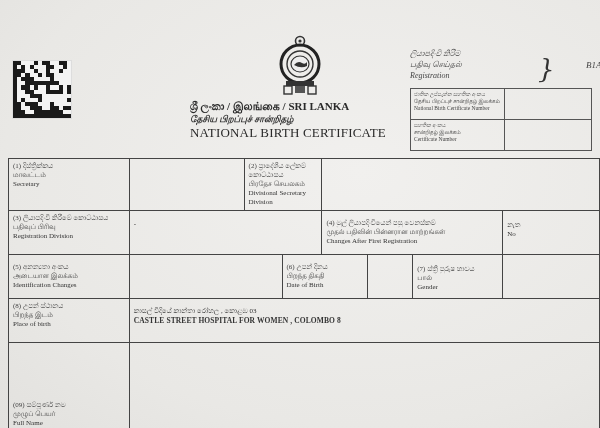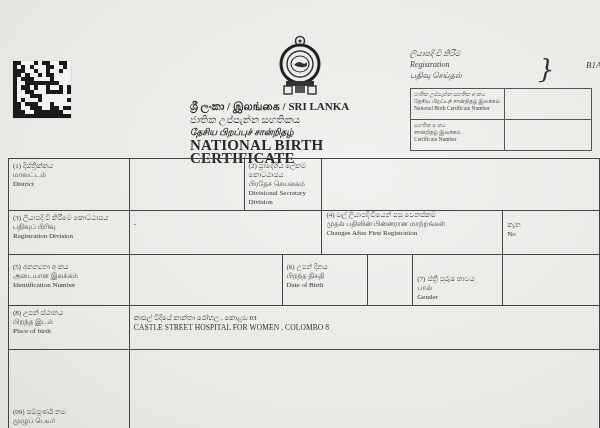--- a/index.html
+++ b/index.html
@@ -25,21 +25,21 @@
   .emblem {
     position:absolute; left:274px; top:34px; width:52px; height:62px;
   }
   .header-lines {
     position:absolute; left:190px; top:100px; width:220px; 
   }
   .header-lines div { line-height:13px; }
   .h-sl { font-size:11px; font-weight:bold; }
   .h-si { font-size:10px; color:#333; }
   .h-ta { font-size:9px; color:#333; font-weight:bold;font-style:italic; }
-  .h-en { font-size:15px; font-weight:bold; letter-spacing:0.2px; }
+  .h-en { font-size:13px; font-weight:normal; letter-spacing:0.2px; }
 
   .reg-block { position:absolute; left:410px; top:48px; width:180px;font-style:italic; }
   .reg-lines div { font-size:8px; line-height:11px; color:#444; }
   .reg-brace { position:absolute; left:128px; top:6px; font-size:26px; font-family:"DejaVu Serif", serif; color:#333; }
   .reg-code { position:absolute; left:176px; top:12px; font-size:9px; color:#444; white-space:nowrap; }
   .reg-table {
     position:absolute; left:410px; top:88px; width:182px; border-collapse:collapse;
   }
   .reg-table td {
     border:1px solid #555; font-size:5.5px; line-height:7px; padding:2px 3px; height:26px; vertical-align:top; color:#444;
@@ -49,21 +49,21 @@
   .main-table {
     position:absolute; left:8px; top:158px; width:592px; border-collapse:collapse;
   }
   .main-table td {
     border:1.2px solid #444; vertical-align:top; padding:3px 4px;
     font-size:7px; line-height:9px; color:#333;
   }
   .lbl .si { color:#444; }
   .lbl .en { color:#333; }
   .val { font-size:8px; line-height:11px; color:#2a2a2a; }
-  .val .en { font-weight:normal; font-size:7.5px; letter-spacing:0.1px; }
+  .val .en { font-weight:bold; font-size:7.5px; letter-spacing:0.1px; }
 </style>
 </head>
 <body>
 
 <div class="paper">
 
   <div class="qr" id="qr">
       <span class="d"></span>
       <span class="d"></span>
       <span></span>
@@ -270,30 +270,29 @@
     <ellipse cx="26" cy="30" rx="9" ry="8" fill="#eee" stroke="#333" stroke-width="1.2"></ellipse>
     <path d="M20 31 q4 -5 8 -2 q3 2 5 -1 l0 4 q-6 3 -13 -1z" fill="#333"></path>
     <rect x="12" y="47" width="28" height="5" fill="#333"></rect>
     <rect x="10" y="52" width="8" height="8" fill="none" stroke="#333" stroke-width="1.4"></rect>
     <rect x="34" y="52" width="8" height="8" fill="none" stroke="#333" stroke-width="1.4"></rect>
     <rect x="21" y="52" width="10" height="7" fill="#555"></rect>
   </svg>
 
   <div class="header-lines">
     <div class="h-sl">ශ්‍රී ලංකා / இலங்கை / SRI LANKA</div>
-    <div class="h-si">ජාතික උප්පැන්න සහතිකය</div>
     <div class="h-ta">தேசிய பிறப்புச் சான்றிதழ்</div>
     <div class="h-en">NATIONAL BIRTH CERTIFICATE</div>
   </div>
 
   <div class="reg-block">
     <div class="reg-lines">
       <div>ලියාපදිංචි කිරීම</div>
+      <div>பதிவு செய்தல்</div>
       <div>Registration</div>
-      <div>பதிவு செய்தல்</div>
     </div>
     <div class="reg-brace">}</div>
     <div class="reg-code">B1A</div>
   </div>
 
   <table class="reg-table">
     <tbody>
         <tr>
       <td>
         <div>ජාතික උප්පැන්න සහතික අංකය</div>
@@ -323,63 +322,63 @@
         <col style="width:45px">
         <col style="width:90px">
         <col style="width:97px">
     </colgroup>
 
     <tbody>
         <tr style="height:48px">
       <td class="lbl">
         <div class="si"><span>(1)</span> <span>දිස්ත්‍රික්කය</span></div>
         <div class="si">மாவட்டம்</div>
-        <div class="en">District</div>
+        <div class="en">Secretary</div>
       </td>
       <td></td>
       <td class="lbl" colspan="2">
         <div class="si"><span>(2)</span> <span>ප්‍රාදේශීය ලේකම් කොට්ඨාසය</span></div>
         <div class="si">பிரதேச செயலகம்</div>
         <div class="en">Divisional Secretary Division</div>
       </td>
       <td colspan="4"></td>
     </tr>
 
     <tr style="height:44px">
       <td class="lbl">
         <div class="si"><span>(3)</span> <span>ලියාපදිංචි කිරීමේ කොට්ඨාසය</span></div>
         <div class="si">பதிவுப் பிரிவு</div>
         <div class="en">Registration Division</div>
       </td>
       <td colspan="3" class="val" style="padding-top:9px">-</td>
-      <td colspan="3" class="lbl" style="padding-top:0">
+      <td colspan="3" class="lbl" style="padding-top:8px">
         <div class="si"><span>(4)</span> <span>මුල් ලියාපදිංචියෙන් පසු වෙනස්කම්</span></div>
         <div class="si">முதல் பதிவின் பின்னரான மாற்றங்கள்</div>
         <div class="en">Changes After First Registration</div>
       </td>
       <td style="padding-top:10px">
         <div>නැත</div>
         <div>No</div>
       </td>
     </tr>
 
     <tr style="height:44px">
       <td class="lbl" style="padding-top:8px">
         <div class="si"><span>(5)</span> <span>අනන්‍යතා අංකය</span></div>
         <div class="si">அடையாள இலக்கம்</div>
-        <div class="en">Identification Number</div>
+        <div class="en">Identification Changes</div>
       </td>
       <td colspan="2"></td>
       <td colspan="2" class="lbl" style="padding-top:8px">
         <div class="si"><span>(6)</span> <span>උපන් දිනය</span></div>
         <div class="si">பிறந்த திகதி</div>
         <div class="en">Date of Birth</div>
       </td>
       <td></td>
-      <td class="lbl" style="padding-top:20px">
+      <td class="lbl" style="padding-top:10px">
         <div class="si"><span>(7)</span> <span>ස්ත්‍රී පුරුෂ භාවය</span></div>
         <div class="si">பால்</div>
         <div class="en">Gender</div>
       </td>
       <td></td>
     </tr>
 
     <tr style="height:44px">
       <td class="lbl">
         <div class="si"><span>(8)</span> <span>උපන් ස්ථානය</span></div>

